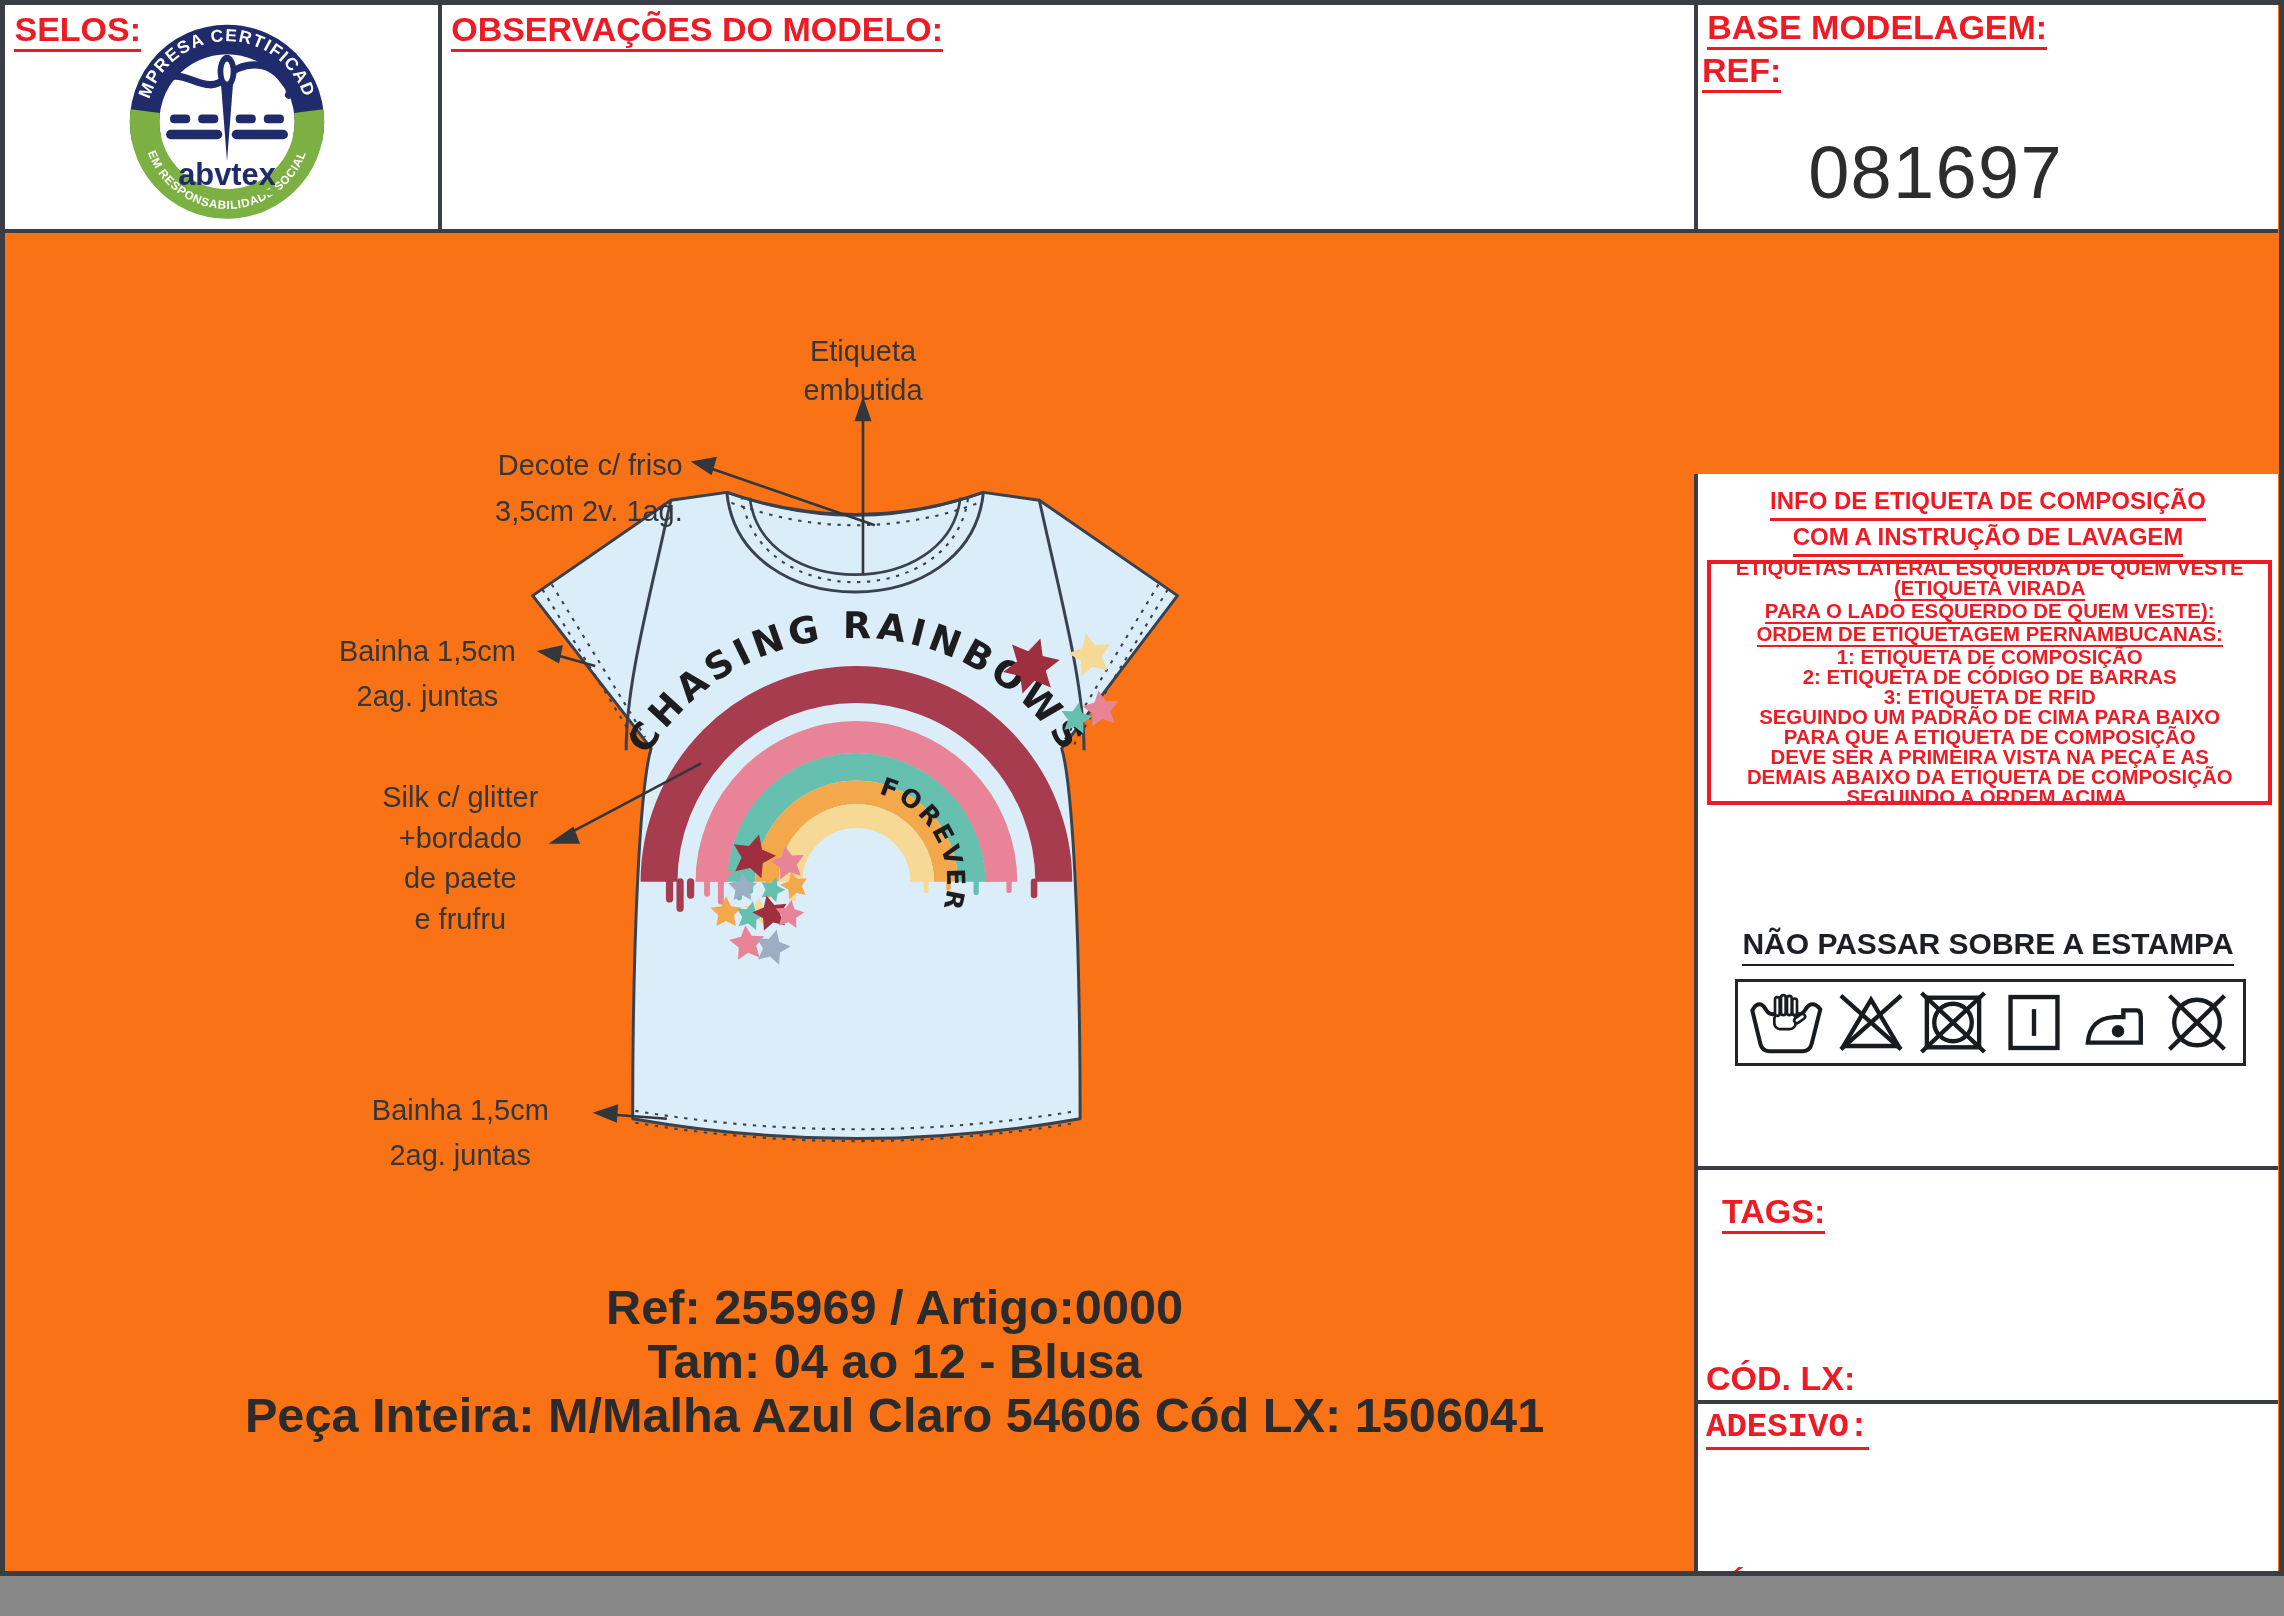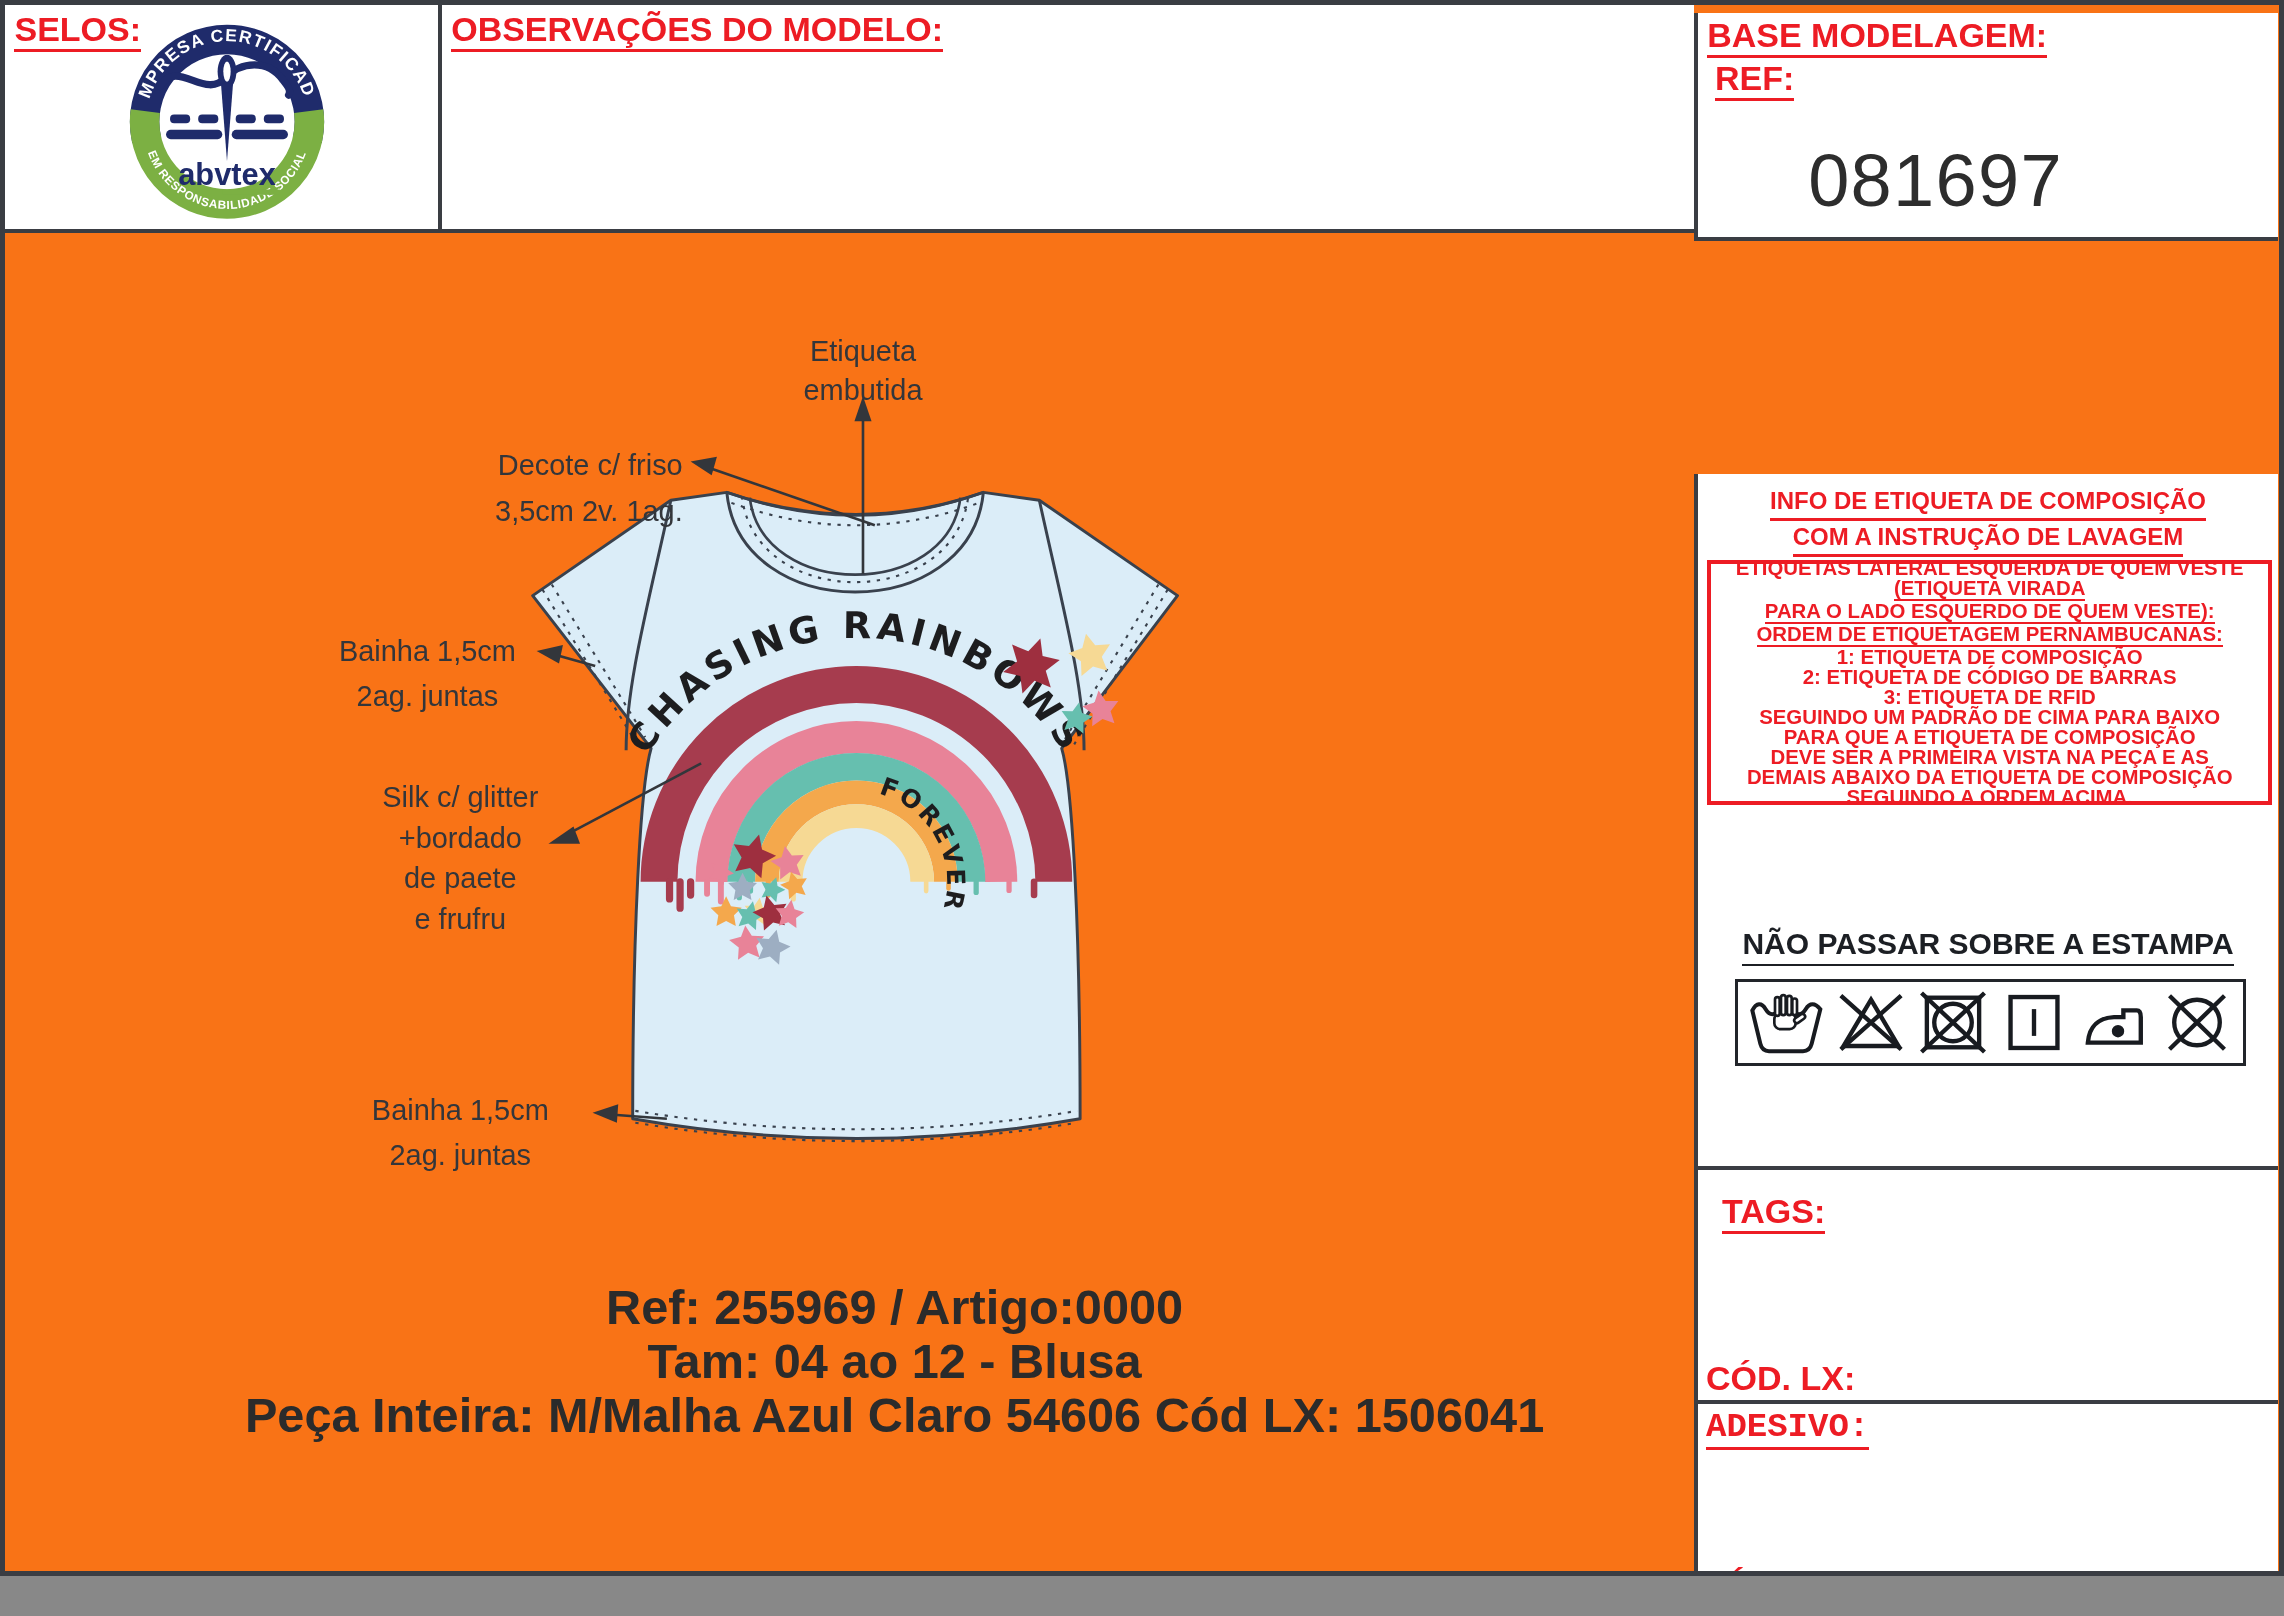--- a/index.html
+++ b/index.html
@@ -71,23 +71,23 @@
       </g>
       <text x="155" y="250" text-anchor="middle" font-size="46" font-weight="700" fill="#1F2B6B">abvtex</text>
       <rect x="148" y="256" width="86" height="8" fill="#7CB043"></rect>
     </svg>
   </div>
 
   <div class="panel b-b" style="left:442px;top:5.3px;width:1252px;height:228px;">
     <div class="red-label" style="position:absolute;left:9.2px;top:5.3px;"><span class="u">OBSERVAÇÕES DO MODELO:</span></div>
   </div>
 
-  <div class="panel b-l b-b" style="left:1694px;top:5.3px;width:584px;height:228px;margin-top:8px;">
+  <div class="panel b-l b-b" style="left:1694px;top:5.3px;width:584px;height:228px;">
     <div class="red-label" style="position:absolute;left:9.2px;top:4px;"><span class="u">BASE MODELAGEM:</span></div>
-    <div class="red-label" style="position:absolute;left:17px;top:47px;text-align:right;"><span class="u">REF:</span></div>
+    <div class="red-label" style="position:absolute;left:4px;top:47px;text-align:right;"><span class="u">REF:</span></div>
     <div class="ref-num">081697</div>
   </div>
 
 
   <div class="panel b-l b-b" style="left:1694px;top:474px;width:584px;height:696px;">
     <div class="info-title" style="position:absolute;left:0;width:100%;top:10.5px;">
       <div><span class="u">INFO DE ETIQUETA DE COMPOSIÇÃO</span></div>
       <div><span class="u">COM A INSTRUÇÃO DE LAVAGEM</span></div>
     </div>
     <div class="info-box">

